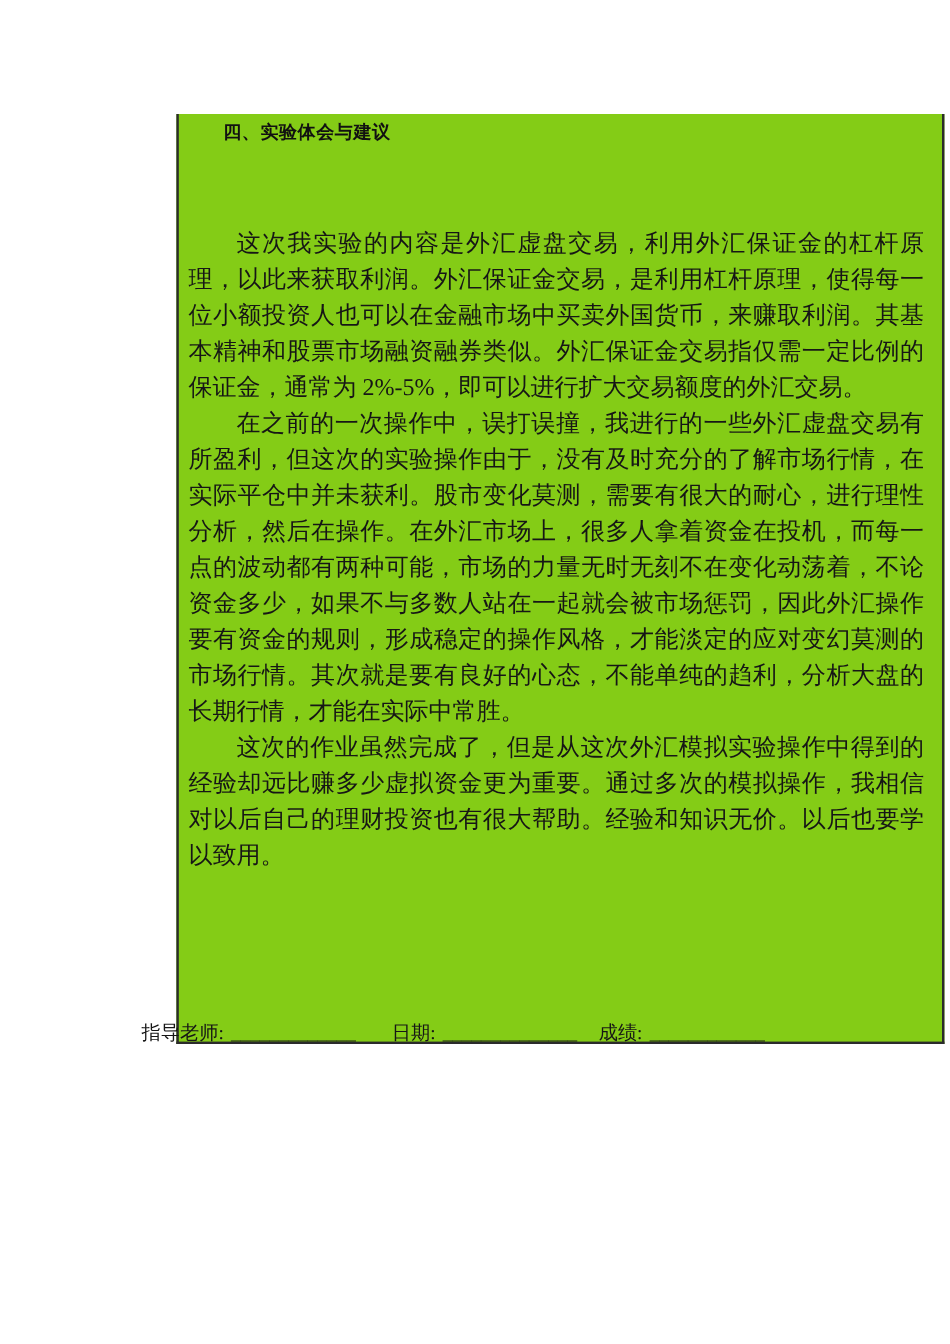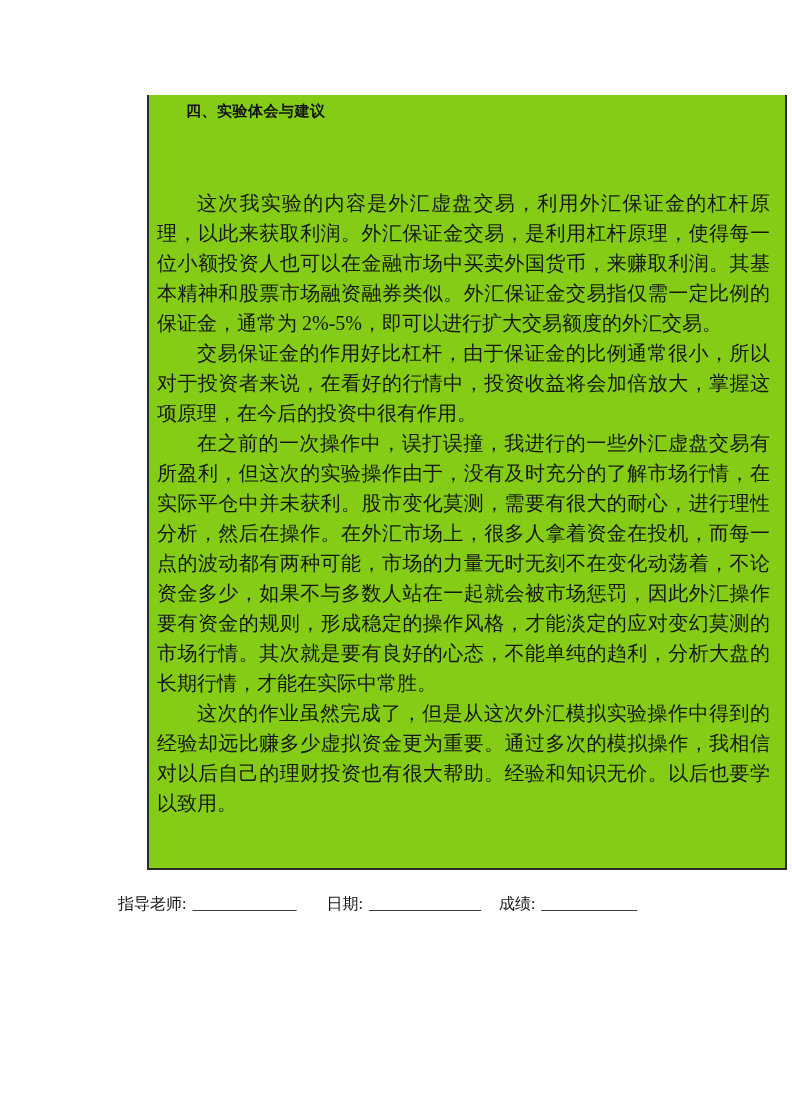--- a/index.html
+++ b/index.html
@@ -49,21 +49,21 @@
     text-align: justify;
     color: #161616;
   }
   .body-text p {
     margin: 0;
     text-indent: 2em;
   }
   .footer-row {
     position: absolute;
     left: 118px;
-    top: 894px;
+    top: 852px;
     font-size: 16px;
     line-height: 20px;
     white-space: nowrap;
     color: #161616;
   }
   .footer-field { display: inline-block; }
   .footer-field.f-teacher { margin-right: 26px; }
   .footer-field.f-date { margin-right: 14px; }
   .blank-line {
     display: inline-block;
@@ -75,21 +75,20 @@
 </head>
 <body>
 
 <div class="page">
 
   <div class="report-box">
     <div class="section-heading">四、实验体会与建议</div>
 
     <div class="body-text">
       <p>这次我实验的内容是外汇虚盘交易，利用外汇保证金的杠杆原理，以此来获取利润。外汇保证金交易，是利用杠杆原理，使得每一位小额投资人也可以在金融市场中买卖外国货币，来赚取利润。其基本精神和股票市场融资融券类似。外汇保证金交易指仅需一定比例的保证金，通常为 2%-5%，即可以进行扩大交易额度的外汇交易。</p>
-      <p>交易保证金的作用好比杠杆，由于保证金的比例通常很小，所以对于投资者来说，在看好的行情中，投资收益将会加倍放大，掌握这项原理，在今后的投资中很有作用。</p>
       <p>在之前的一次操作中，误打误撞，我进行的一些外汇虚盘交易有所盈利，但这次的实验操作由于，没有及时充分的了解市场行情，在实际平仓中并未获利。股市变化莫测，需要有很大的耐心，进行理性分析，然后在操作。在外汇市场上，很多人拿着资金在投机，而每一点的波动都有两种可能，市场的力量无时无刻不在变化动荡着，不论资金多少，如果不与多数人站在一起就会被市场惩罚，因此外汇操作要有资金的规则，形成稳定的操作风格，才能淡定的应对变幻莫测的市场行情。其次就是要有良好的心态，不能单纯的趋利，分析大盘的长期行情，才能在实际中常胜。</p>
       <p>这次的作业虽然完成了，但是从这次外汇模拟实验操作中得到的经验却远比赚多少虚拟资金更为重要。通过多次的模拟操作，我相信对以后自己的理财投资也有很大帮助。经验和知识无价。以后也要学以致用。</p>
     </div>
   </div>
 
   <div class="footer-row">
     <span class="footer-field f-teacher">
       <span>指导老师:</span><span class="blank-line">_____________</span>
     </span>
     <span class="footer-field f-date">

